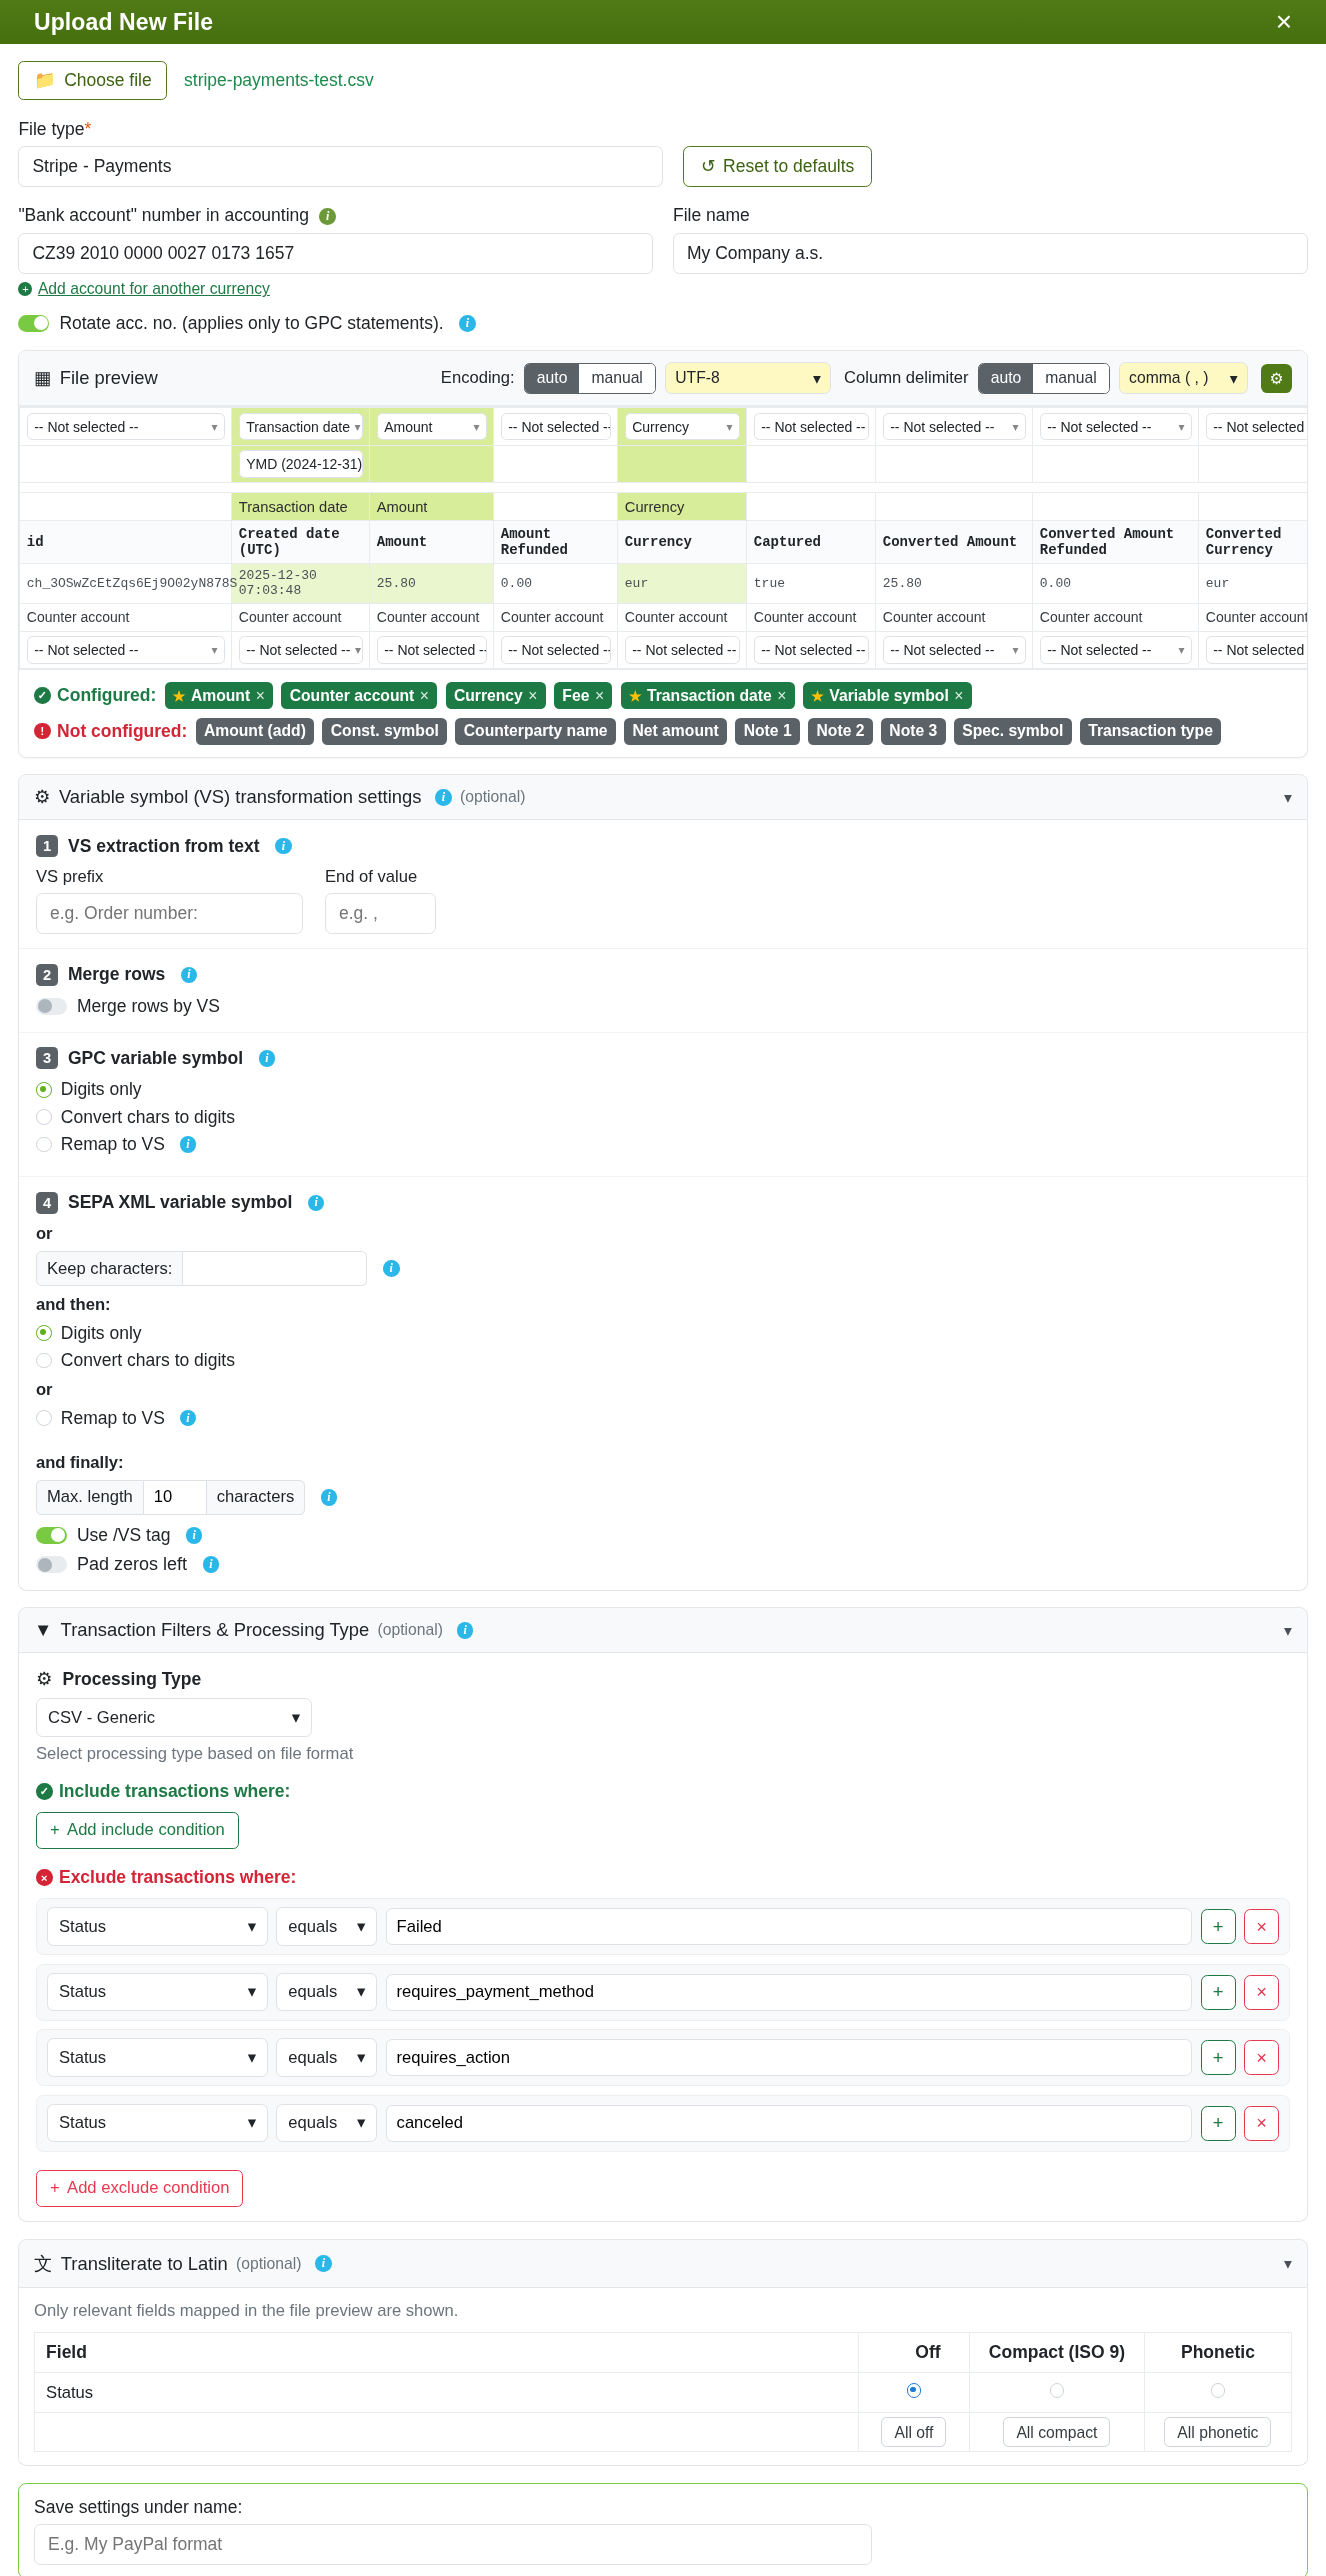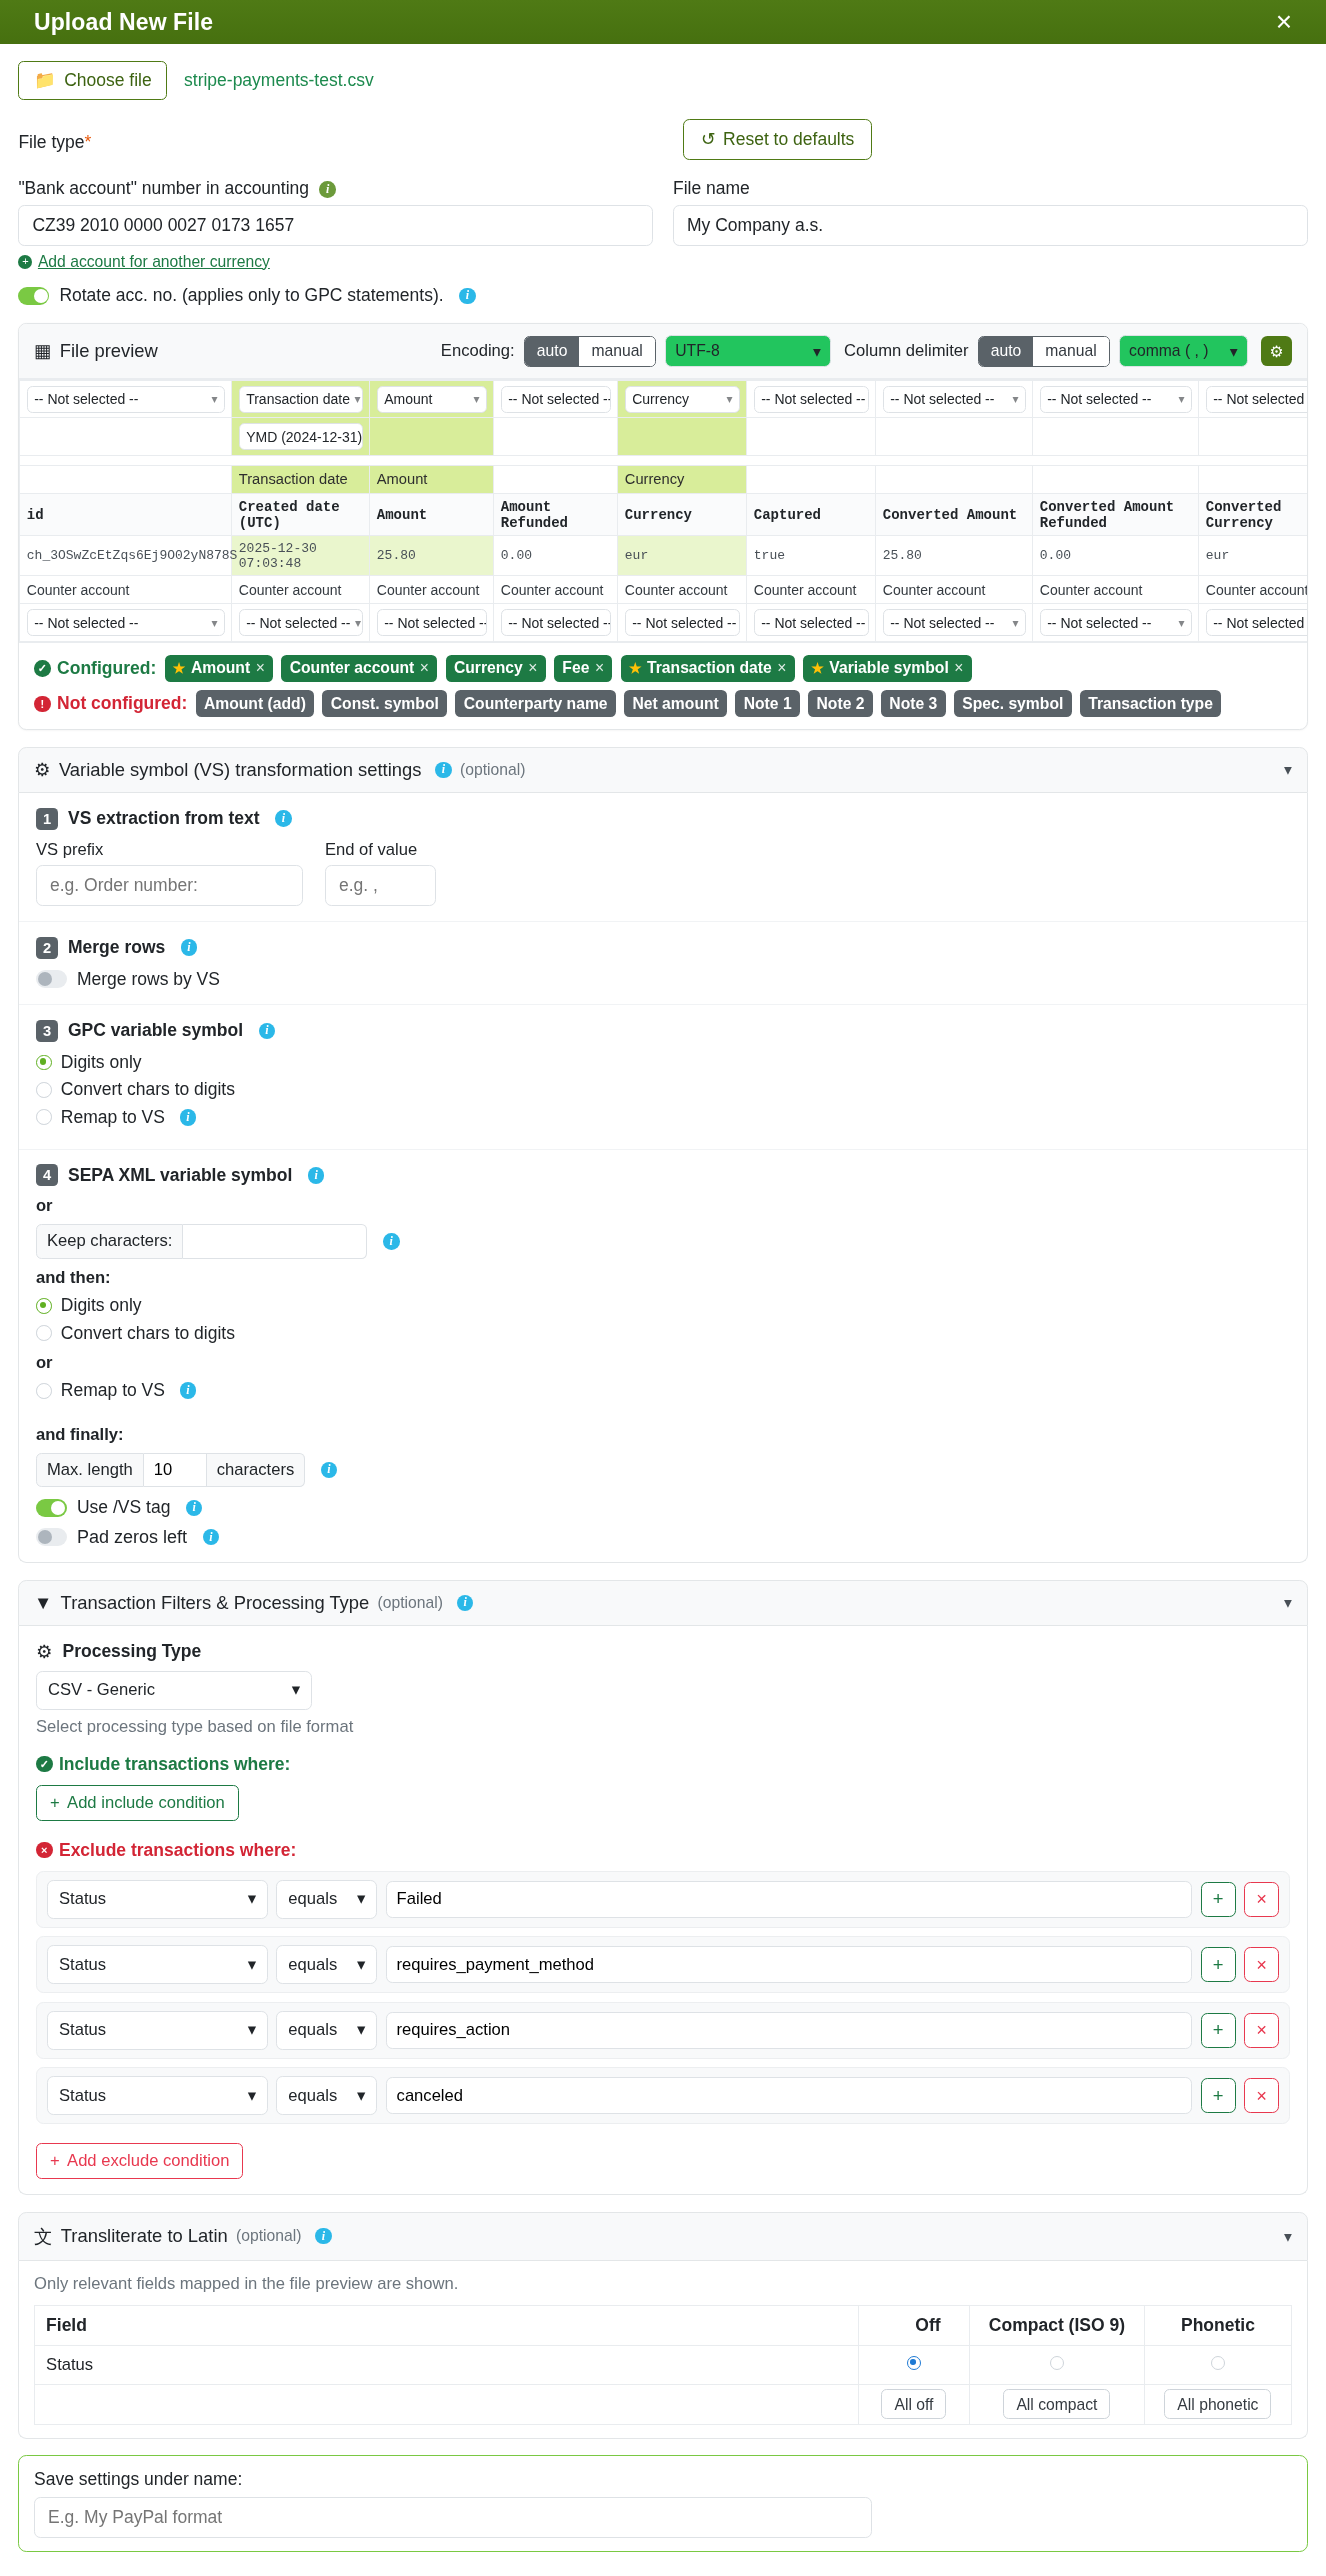--- a/index.html
+++ b/index.html
@@ -85,21 +85,21 @@
     background:#f8f9fa; border-bottom:0.9px solid #e9ecef;
     padding:11px 14.7px; display:flex; align-items:center; justify-content:space-between;
   }
   .card-head-l { display:flex; align-items:center; gap:8.3px; font-size:18.4px; }
 
   .enc-wrap { display:flex; align-items:center; gap:9.2px; font-size:16.6px;}
   .seg { display:flex; border:0.9px solid #5a6268; border-radius:5.5px; overflow:hidden;}
   .seg span { padding:5.5px 12px; font-size:15.7px; cursor:pointer; background:#fff; color:#343a40;}
   .seg span.on { background:#5a6268; color:#fff; }
   .sel-sm {
-    border:0.9px solid #dee2e6; border-radius:6.4px; background:#22c55e; padding:5.5px 9.2px;
+    border:0.9px solid #dee2e6; border-radius:6.4px; background:#fef9c3; padding:5.5px 9.2px;
     font-size:15.7px; min-width:138px; display:flex; align-items:center; justify-content:space-between; gap:7.4px;
   }
   .gear-btn { width:31px;height:29.5px;border-radius:6.4px;background:#4f7a15;color:#fff;
     display:flex;align-items:center;justify-content:center;font-size:15.7px;cursor:pointer;}
 
   
   .prev-scroll { overflow:hidden; border-top:0.9px solid #e9ecef;}
   table.prev { border-collapse:collapse; width:1328px; table-layout:fixed;}
   table.prev td { border:0.9px solid #e9ecef; padding:4.6px 6.4px; vertical-align:middle; }
   td.mapped { background:#d8ed9a; }
@@ -215,20 +215,21 @@
         <span>Choose file</span>
       </div>
       <span class="filename-link">stripe-payments-test.csv</span>
     </div>
 
     <div class="filetype-row">
       <div class="filetype-col">
         <label class="lbl">
           <span>File type</span><span class="req">*</span>
         </label>
+        <input class="inp" value="Stripe - Payments" style="">
       </div>
       <div class="btn-reset">
         <span>↺</span>
         <span>Reset to defaults</span>
       </div>
     </div>
 
     <div class="row-flex">
       <div class="col">
         <label class="lbl">

